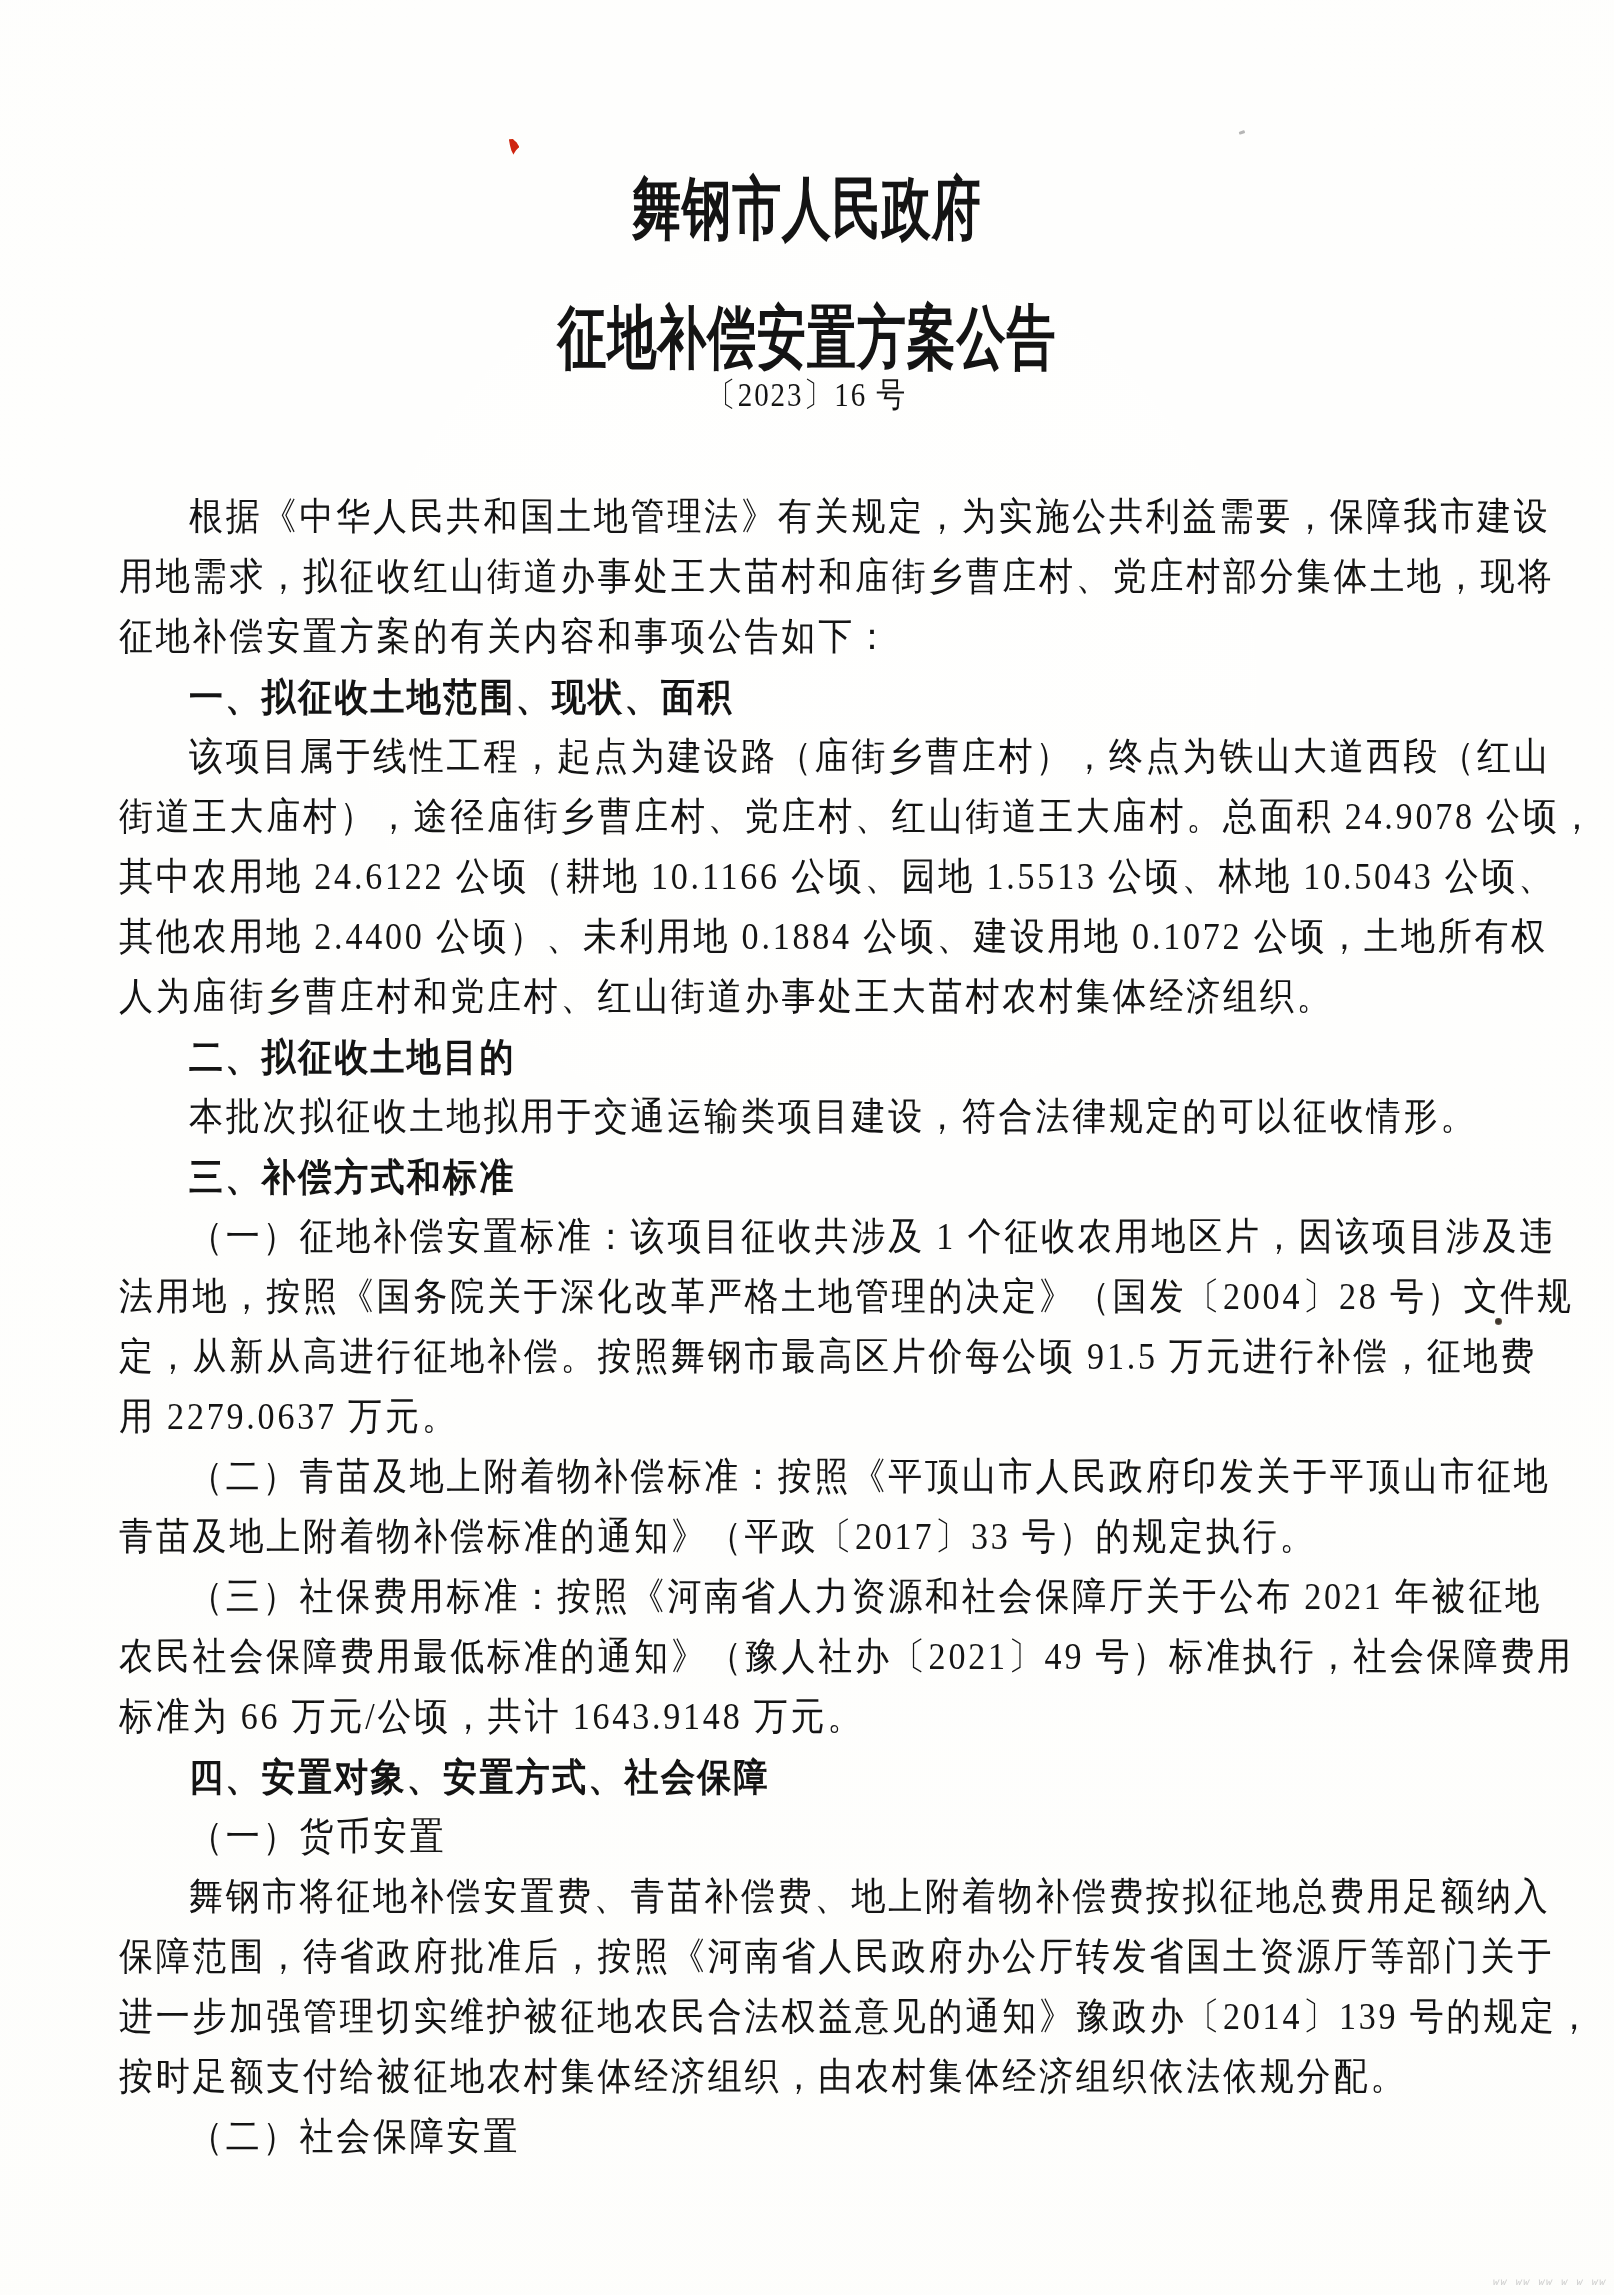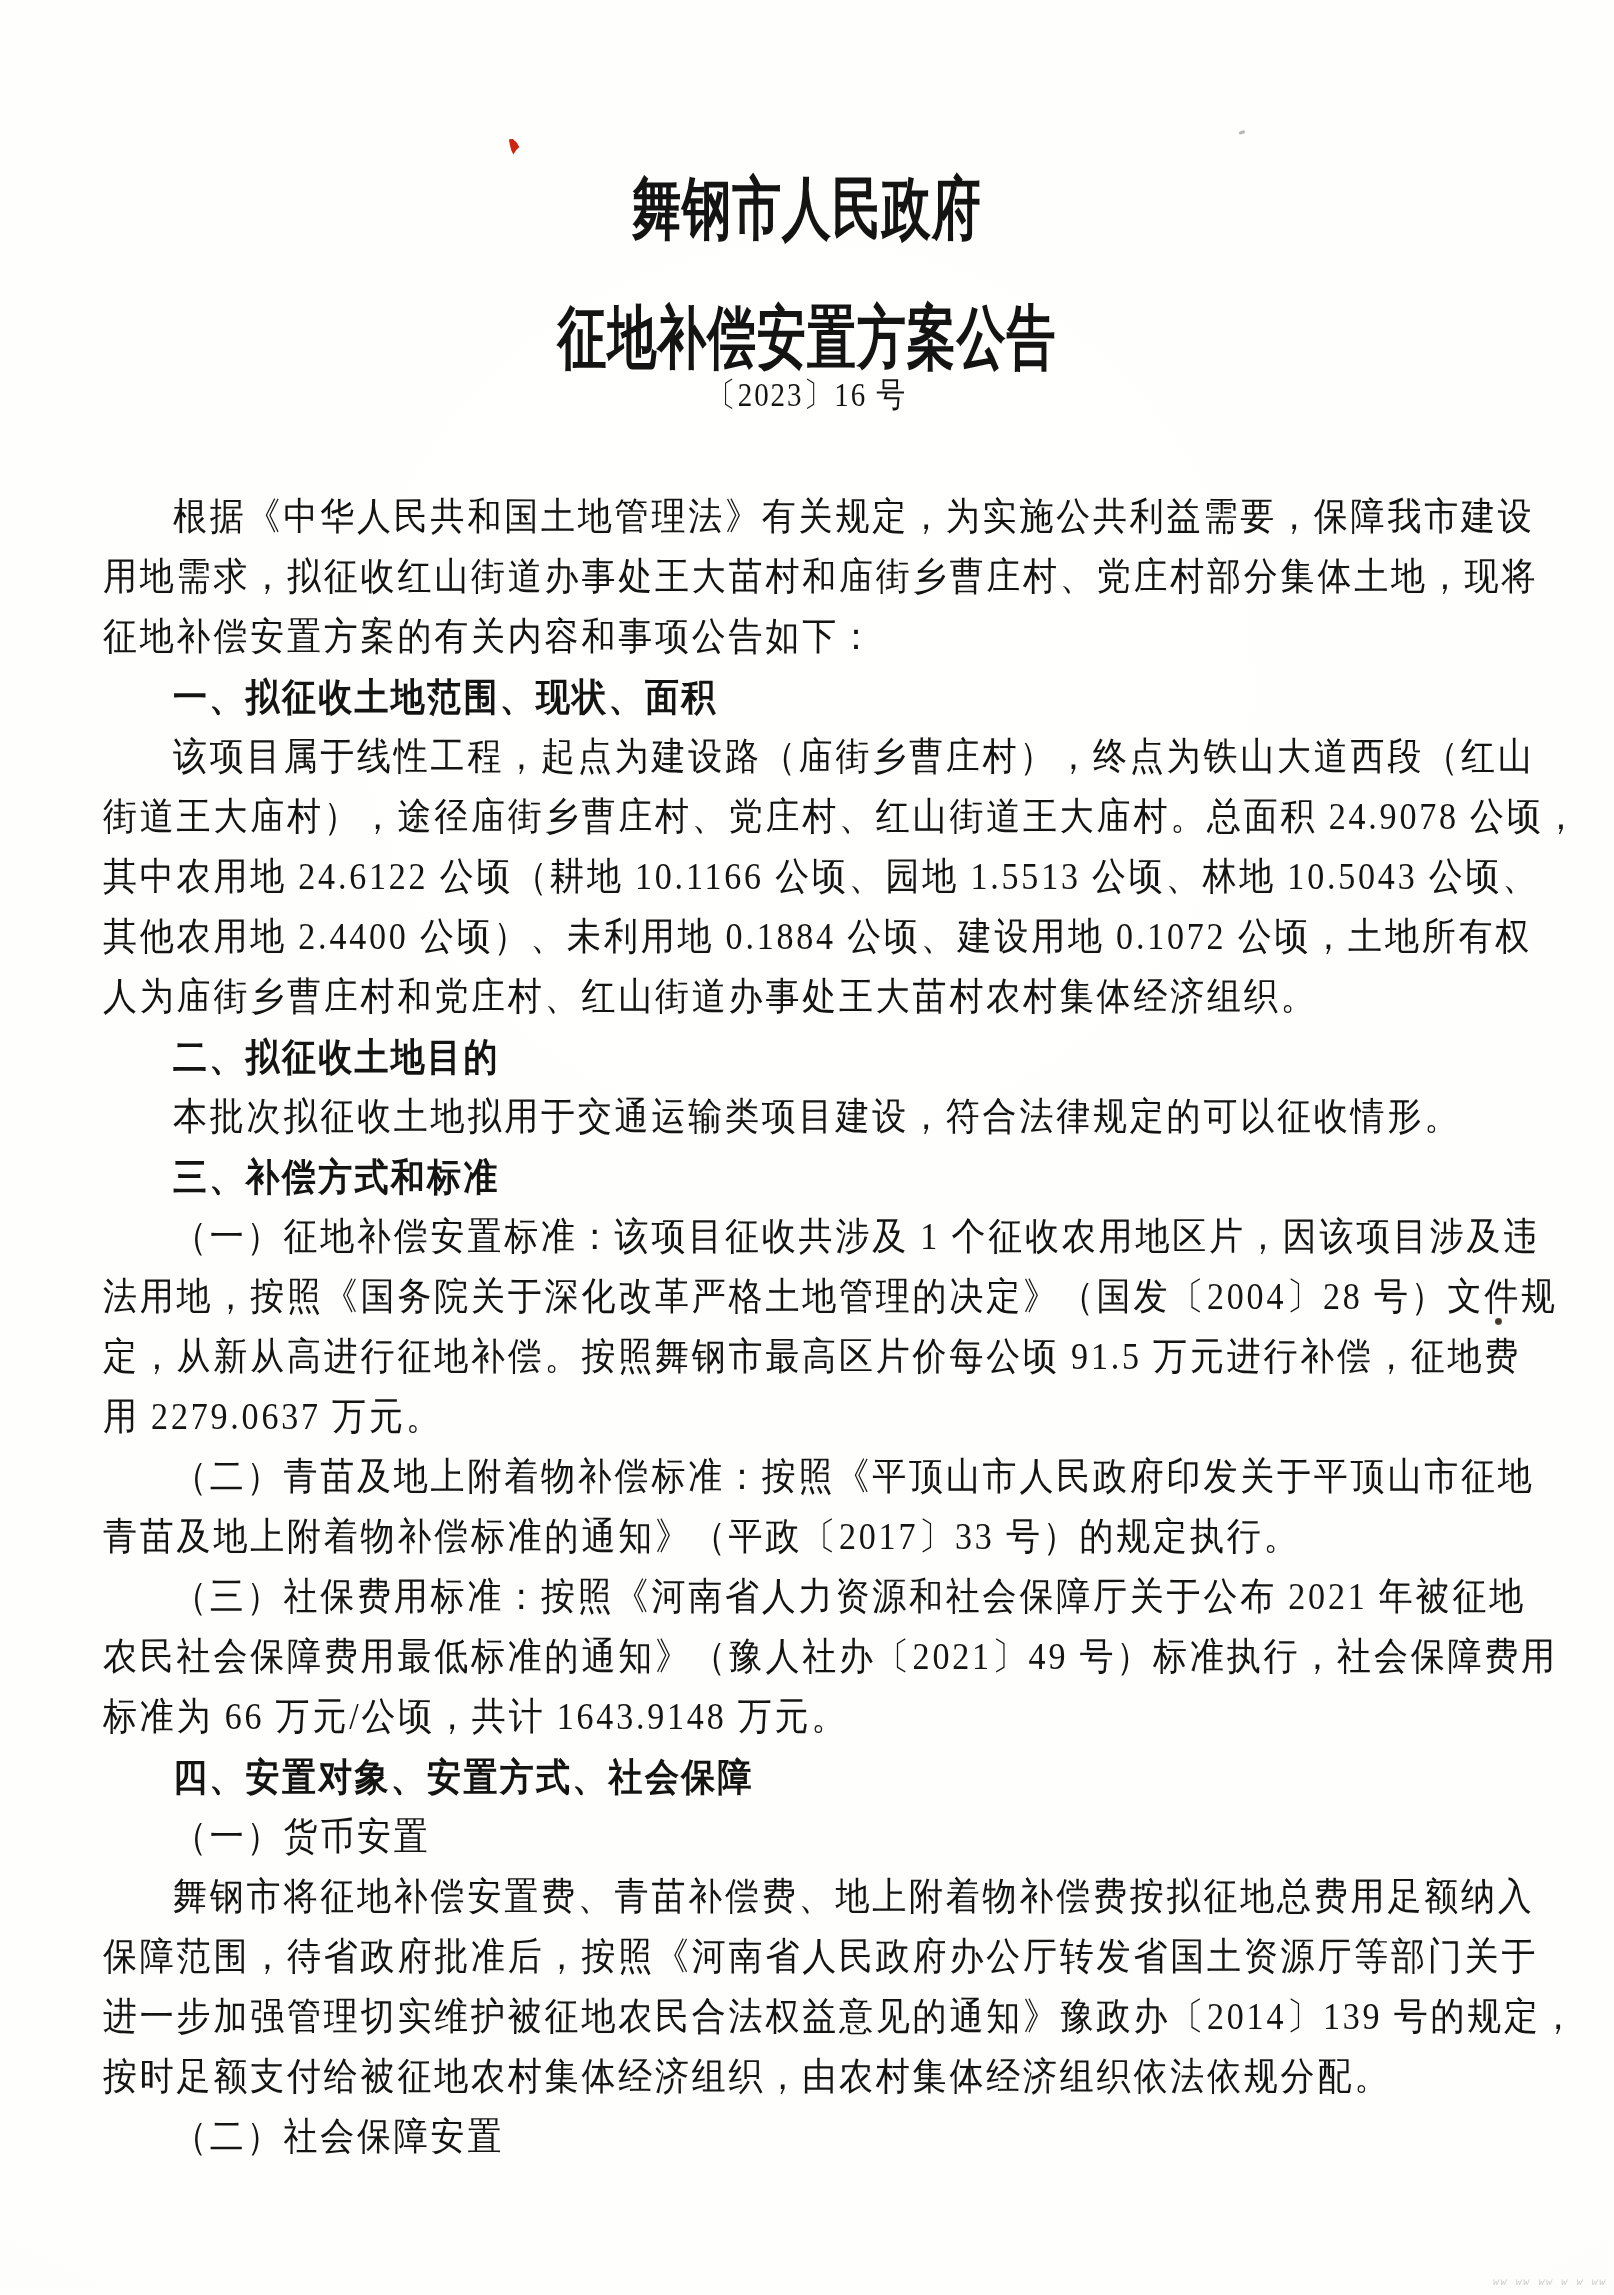--- a/index.html
+++ b/index.html
@@ -44,21 +44,21 @@
     font-size: 29px;
     letter-spacing: 1.9px;
     line-height: 44px;
     transform: scaleY(1.18);
     transform-origin: center center;
     white-space: nowrap;
   }
   
   .body-text {
     position: absolute;
-    left: 103px;
+    left: 119px;
     top: 487px;
     width: 1386px;
   }
   .line {
     height: 60px;
     line-height: 60px;
     font-size: 34px;
     letter-spacing: 2.8px;
     white-space: nowrap;
     transform: scaleY(1.12);

